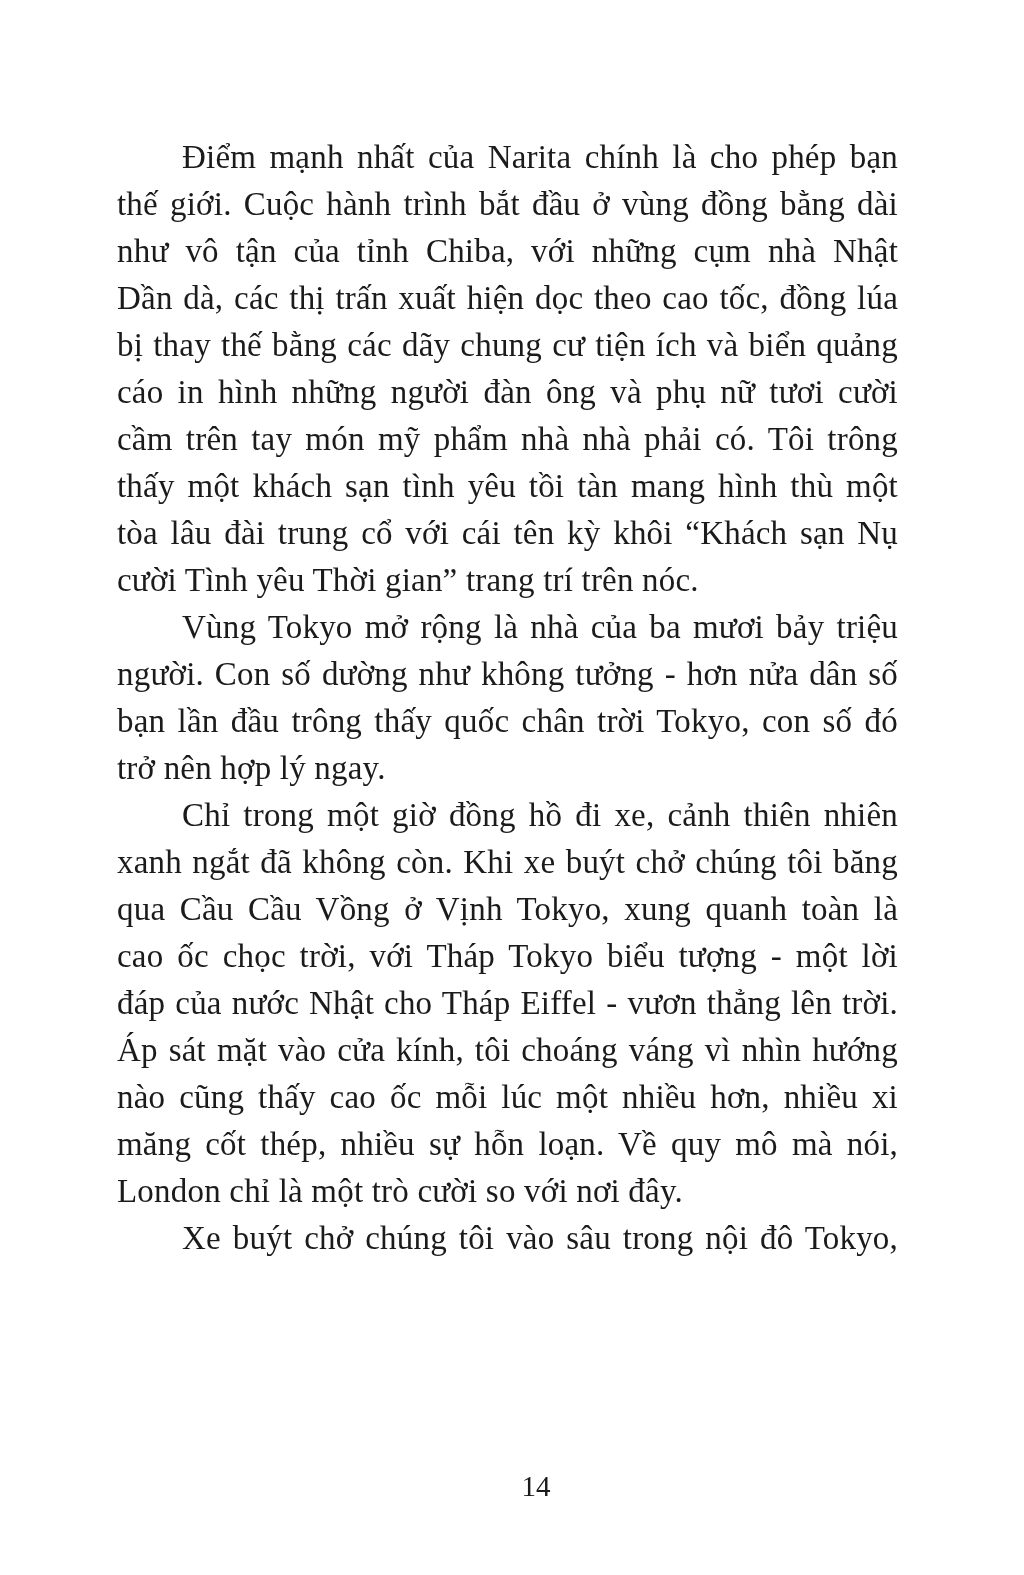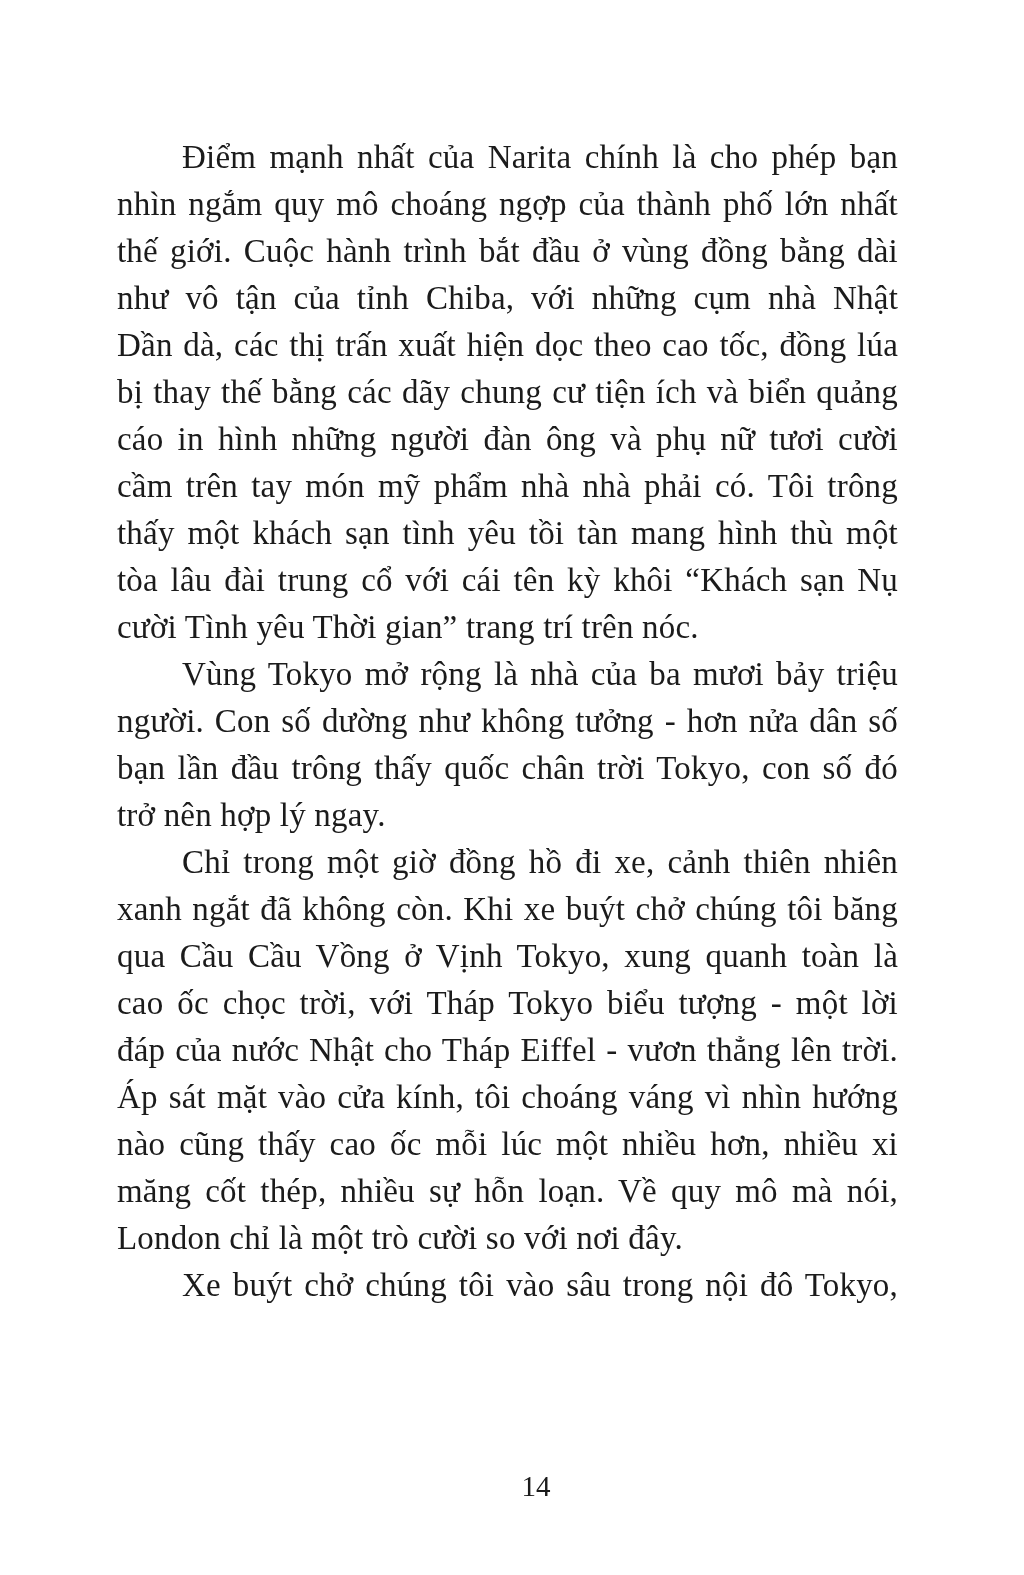--- a/index.html
+++ b/index.html
@@ -53,21 +53,20 @@
     margin-left: 24px;
   }
 </style>
 </head>
 <body>
 
 <div class="page">
   <main class="text-block">
       <div class="para">
         <div class="line first">Điểm mạnh nhất của Narita chính là cho phép bạn</div>
-        <div class="line">nhìn ngắm quy mô choáng ngợp của thành phố lớn nhất</div>
         <div class="line">thế giới. Cuộc hành trình bắt đầu ở vùng đồng bằng dài</div>
         <div class="line">như vô tận của tỉnh Chiba, với những cụm nhà Nhật</div>
         <div class="line">Dần dà, các thị trấn xuất hiện dọc theo cao tốc, đồng lúa</div>
         <div class="line">bị thay thế bằng các dãy chung cư tiện ích và biển quảng</div>
         <div class="line">cáo in hình những người đàn ông và phụ nữ tươi cười</div>
         <div class="line">cầm trên tay món mỹ phẩm nhà nhà phải có. Tôi trông</div>
         <div class="line">thấy một khách sạn tình yêu tồi tàn mang hình thù một</div>
         <div class="line">tòa lâu đài trung cổ với cái tên kỳ khôi “Khách sạn Nụ</div>
         <div class="line end">cười Tình yêu Thời gian” trang trí trên nóc.</div>
       </div>

